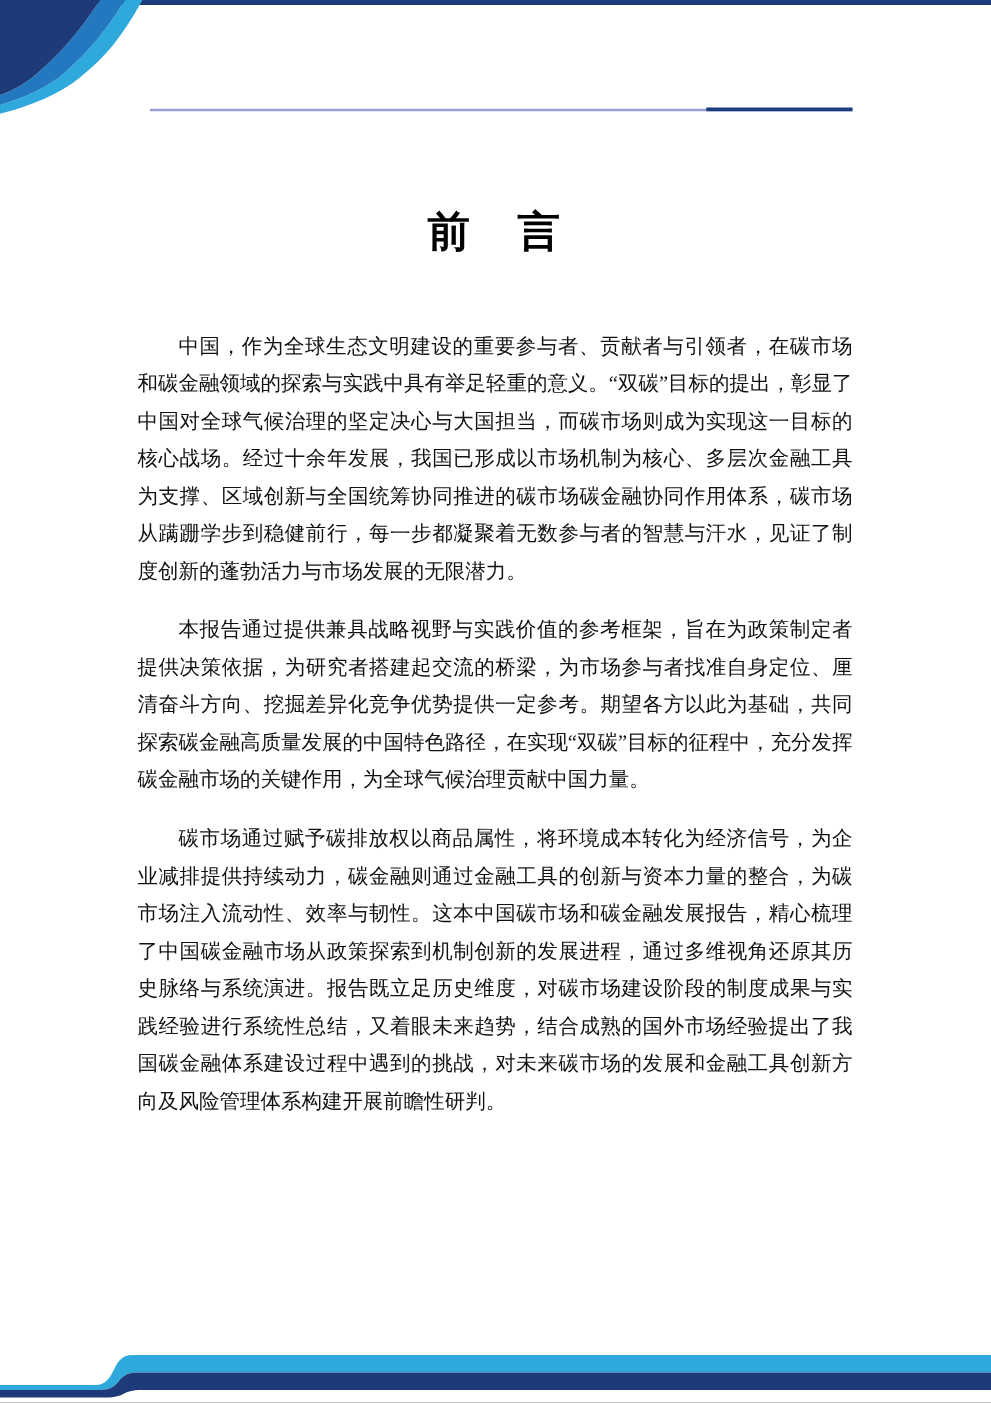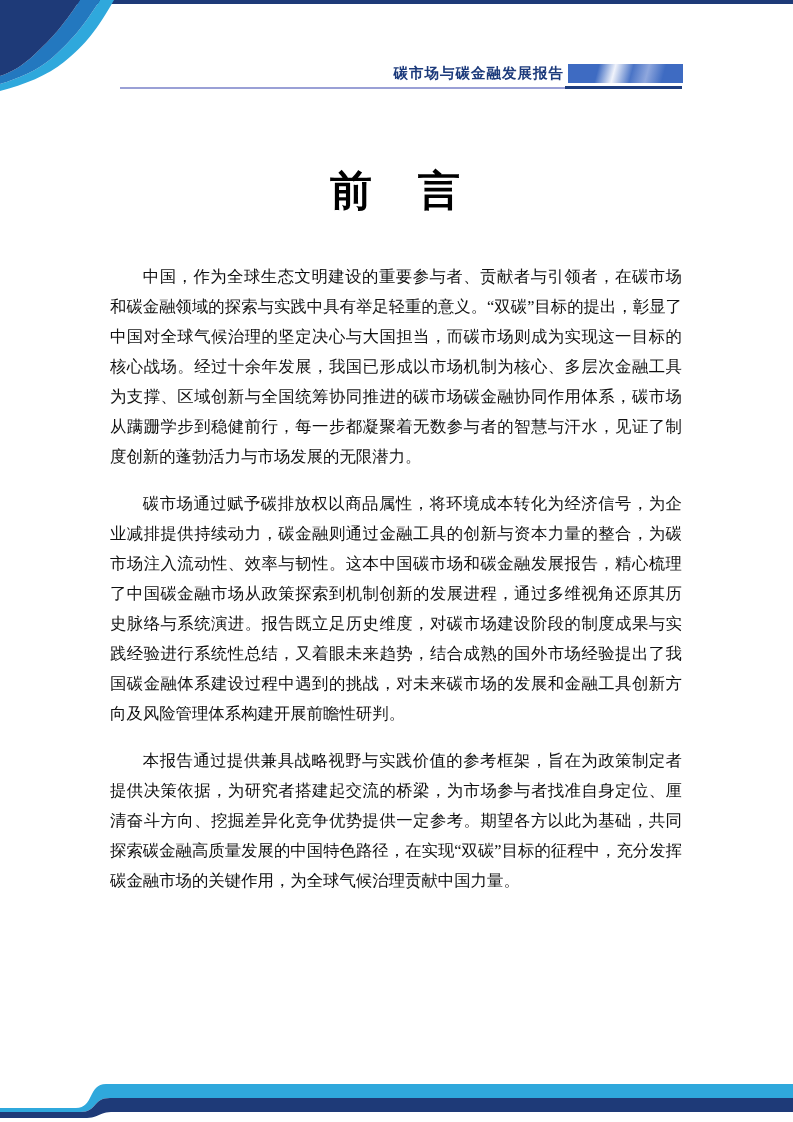--- a/index.html
+++ b/index.html
@@ -33,21 +33,21 @@
   }
   .header-rule-dark{
     position:absolute;top:86px;left:565px;width:117px;height:3px;
     background:#1d3c7e;
   }
   
   .page-title{
     position:absolute;top:163px;left:110px;width:572px;
     margin:0;text-align:center;
     font-family:"Liberation Sans","DejaVu Sans",sans-serif;
-    font-size:42px;font-weight:bold;color:#000;
+    font-size:34px;font-weight:bold;color:#000;
     letter-spacing:2px;
   }
   
   .body-text{
     position:absolute;top:246px;left:110px;width:572px;
     color:#111;
   }
   .body-text p{
     margin:16px 0 17px 0;
     font-size:16.4px;line-height:30px;
@@ -60,33 +60,29 @@
 
 <div class="page">
 
   <svg class="top-deco" viewBox="0 0 793 100" preserveAspectRatio="none">
     <rect x="0" y="0" width="793" height="4" fill="#1e3a78"></rect>
     <path d="M100,0 L114,0 C97,30 86,44 64,62 C48,75 24,85 0,91 L0,84 C20,78 38,70 52,58 C72,40 83,27 100,0 Z" fill="#2fa8dc"></path>
     <path d="M80,0 L100,0 C83,27 72,40 52,58 C38,70 20,78 0,84 L0,76 C12,72 22,66 34,55 C52,38 63,26 80,0 Z" fill="#2378bf"></path>
     <path d="M0,0 L80,0 C63,26 52,38 34,55 C22,66 12,72 0,76 Z" fill="#1e3a78"></path>
   </svg>
 
-  <div class="header-row">
-    <span class="header-title">碳市场与碳金融发展报告</span>
-    <span class="header-accent"></span>
-  </div>
   <div class="header-rule"></div>
   <div class="header-rule-dark"></div>
 
   <h1 class="page-title">前　言</h1>
 
   <div class="body-text">
     <p>中国，作为全球生态文明建设的重要参与者、贡献者与引领者，在碳市场和碳金融领域的探索与实践中具有举足轻重的意义。“双碳”目标的提出，彰显了中国对全球气候治理的坚定决心与大国担当，而碳市场则成为实现这一目标的核心战场。经过十余年发展，我国已形成以市场机制为核心、多层次金融工具为支撑、区域创新与全国统筹协同推进的碳市场碳金融协同作用体系，碳市场从蹒跚学步到稳健前行，每一步都凝聚着无数参与者的智慧与汗水，见证了制度创新的蓬勃活力与市场发展的无限潜力。</p>
+    <p>本报告通过提供兼具战略视野与实践价值的参考框架，旨在为政策制定者提供决策依据，为研究者搭建起交流的桥梁，为市场参与者找准自身定位、厘清奋斗方向、挖掘差异化竞争优势提供一定参考。期望各方以此为基础，共同探索碳金融高质量发展的中国特色路径，在实现“双碳”目标的征程中，充分发挥碳金融市场的关键作用，为全球气候治理贡献中国力量。</p>
     <p>碳市场通过赋予碳排放权以商品属性，将环境成本转化为经济信号，为企业减排提供持续动力，碳金融则通过金融工具的创新与资本力量的整合，为碳市场注入流动性、效率与韧性。这本中国碳市场和碳金融发展报告，精心梳理了中国碳金融市场从政策探索到机制创新的发展进程，通过多维视角还原其历史脉络与系统演进。报告既立足历史维度，对碳市场建设阶段的制度成果与实践经验进行系统性总结，又着眼未来趋势，结合成熟的国外市场经验提出了我国碳金融体系建设过程中遇到的挑战，对未来碳市场的发展和金融工具创新方向及风险管理体系构建开展前瞻性研判。</p>
-    <p>本报告通过提供兼具战略视野与实践价值的参考框架，旨在为政策制定者提供决策依据，为研究者搭建起交流的桥梁，为市场参与者找准自身定位、厘清奋斗方向、挖掘差异化竞争优势提供一定参考。期望各方以此为基础，共同探索碳金融高质量发展的中国特色路径，在实现“双碳”目标的征程中，充分发挥碳金融市场的关键作用，为全球气候治理贡献中国力量。</p>
   </div>
 
   <svg class="bottom-deco" viewBox="0 0 793 60" preserveAspectRatio="none">
     <path d="M793,22 L106,22 C88,22 94,46 76,46 L0,46 L0,50 L80,50 C98,50 92,36 110,36 L793,36 Z" fill="#2fa8dc"></path>
     <path d="M793,36 L110,36 C92,36 98,50 80,50 L0,50 L0,56 L84,56 C102,56 96,50 114,50 L793,50 Z" fill="#1e3a78"></path>
   </svg>
 
 </div>
 
 </body></html>

